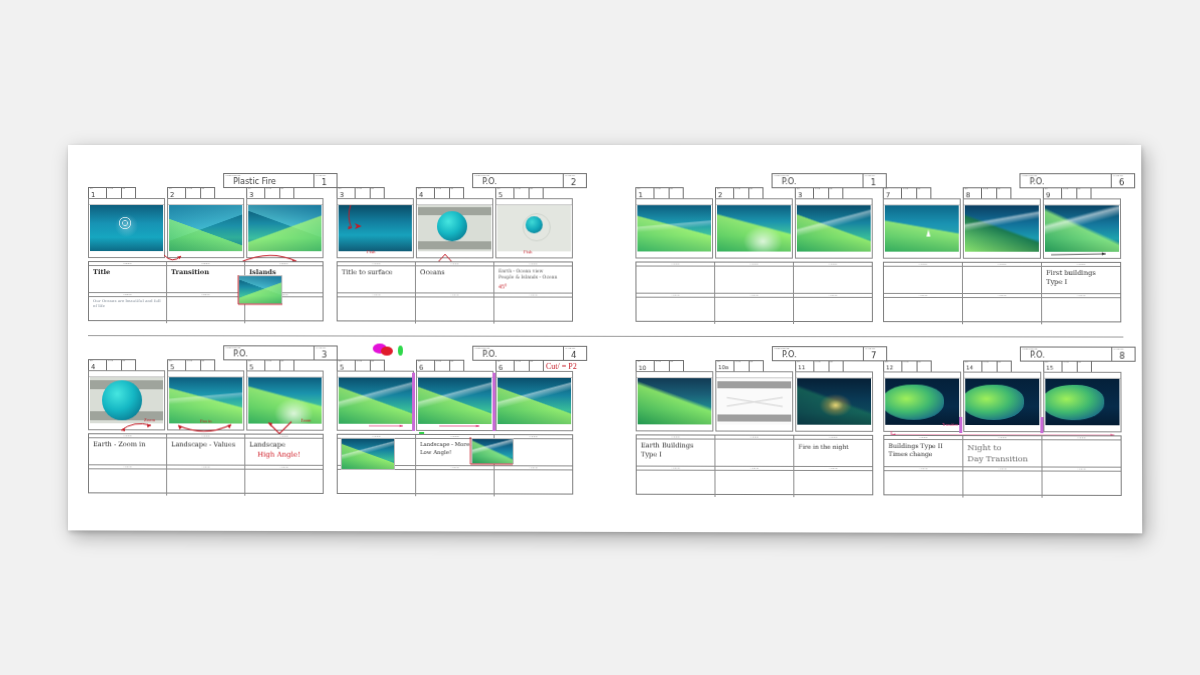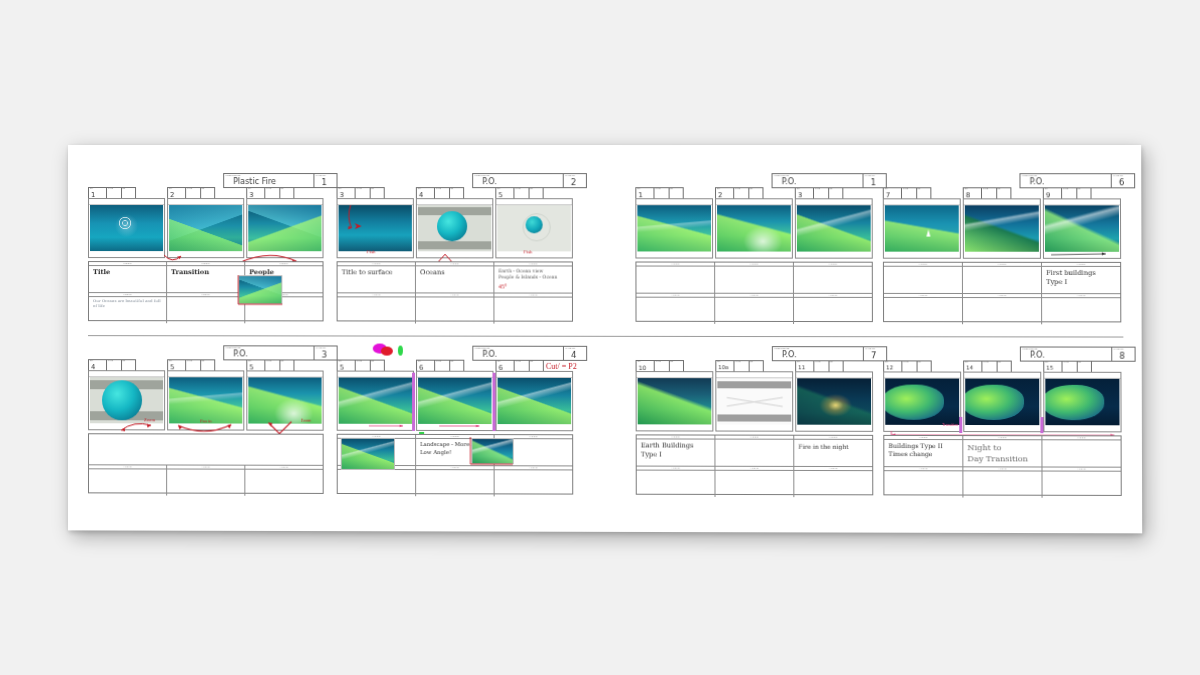--- a/index.html
+++ b/index.html
@@ -277,21 +277,21 @@
         <div class="ncell">
             <div class="nbar">
               <span>VIDEO</span>
             </div>
           <div class="ntxt">Transition</div>
           </div>
         <div class="ncell">
             <div class="nbar">
               <span>VIDEO</span>
             </div>
-          <div class="ntxt">People</div>
+          <div class="ntxt">Islands</div>
           </div>
       </div>
       <div class="nrow" style="top:30px;height:30px;border-top:1px solid #8d8d8d;">
         <div class="ncell">
             <div class="nbar">
               <span>AUDIO</span>
             </div>
           <div class="ntxt grey">Our Oceans are beautiful and full of life</div>
           </div>
         <div class="ncell">
@@ -761,20 +761,41 @@
         <path d="M57 5 l-4.2 1 l2.6 3z" fill="#c41b26"></path>
       </svg>
     <div class="hand" style="left:112px;top:73px;font-size:4.6px;">Pan in</div>
     <svg class="anno" style="left:175px;top:74px;width:34px;height:18px;" viewBox="0 0 34 18">
         <path d="M5 3 L16 14 L28 2" stroke="#c41b26" stroke-width="1.1" fill="none"></path>
         <path d="M5 3 l4 0.6 l-1.6 3.4z" fill="#c41b26"></path>
       </svg>
     <div class="hand" style="left:212px;top:72px;font-size:4.4px;">Zoom</div>
 
     <div class="notes" style="left:0;top:88px;width:235px;height:60px;">
+      <div class="nrow" style="top:0;height:30px;">
+        <div class="ncell">
+            <div class="nbar">
+              <span>VIDEO</span>
+            </div>
+            <div class="ntxt">Earth - Zoom in</div>
+          </div>
+        <div class="ncell">
+            <div class="nbar">
+              <span>VIDEO</span>
+            </div>
+            <div class="ntxt">Landscape - Values</div>
+          </div>
+        <div class="ncell">
+            <div class="nbar">
+              <span>VIDEO</span>
+            </div>
+            <div class="ntxt">Landscape</div>
+          <div class="ntxt red" style="top:16px;left:12px;">High Angle!</div>
+          </div>
+      </div>
       <div class="nrow" style="top:30px;height:30px;border-top:1px solid #8d8d8d;">
         <div class="ncell">
             <div class="nbar">
               <span>AUDIO</span>
             </div>
           </div>
         <div class="ncell">
             <div class="nbar">
               <span>AUDIO</span>
             </div>

